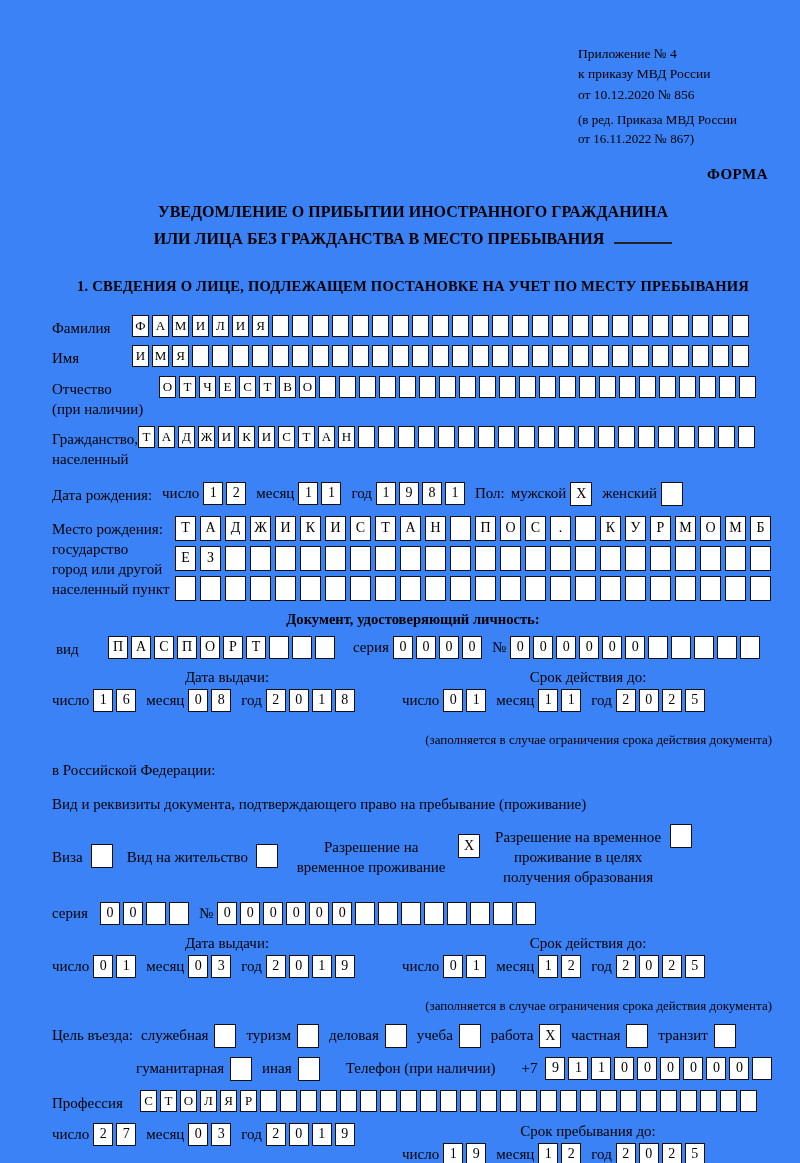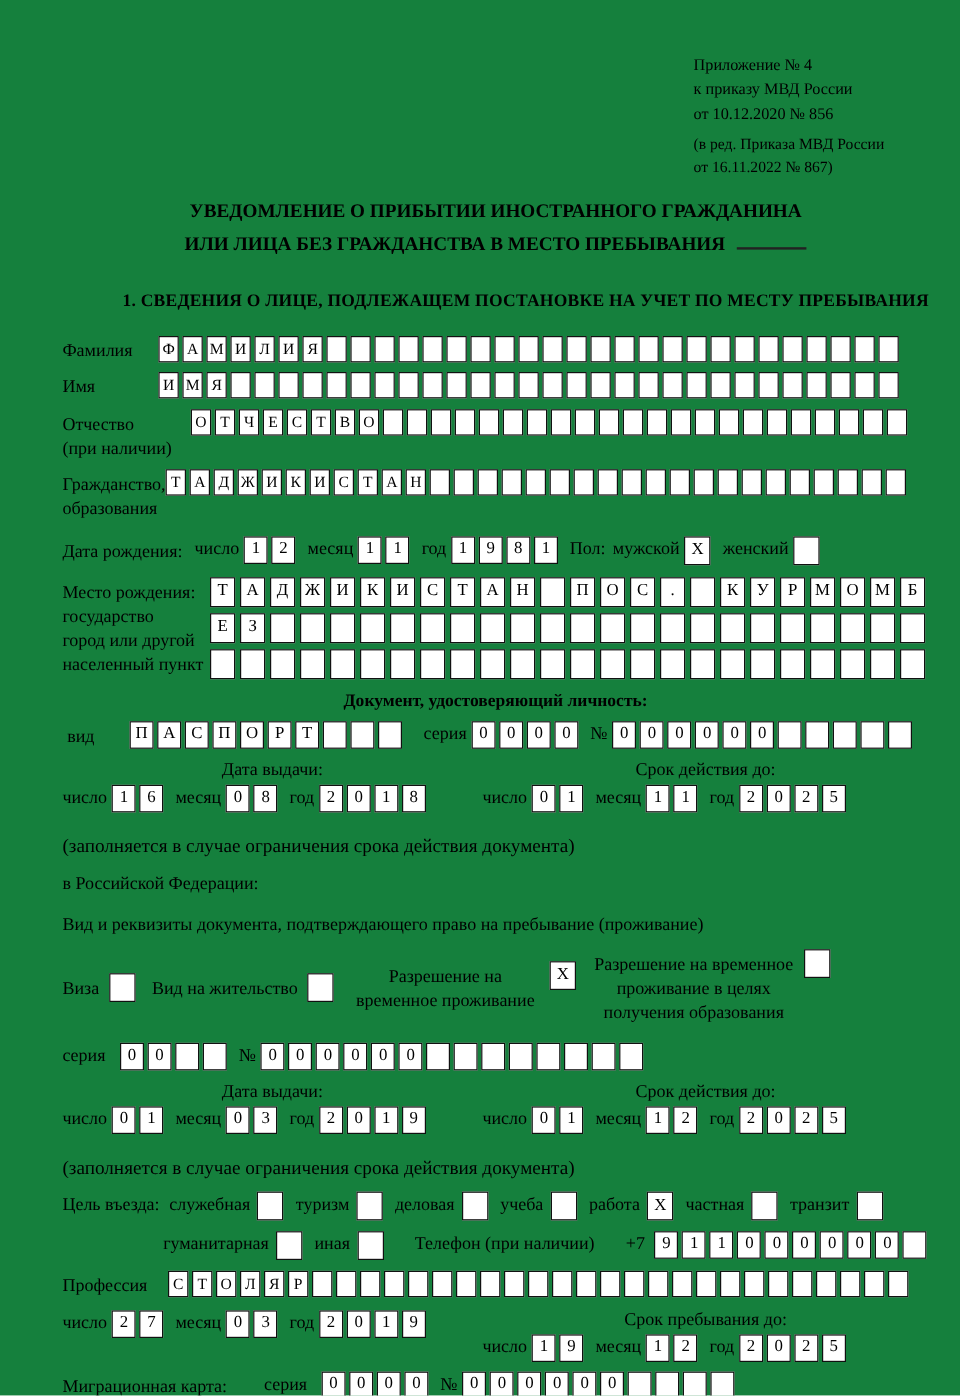--- a/index.html
+++ b/index.html
@@ -1,27 +1,27 @@
 <!DOCTYPE html>
 <html><head>
 <meta charset="utf-8">
 <style>
   html,body{margin:0;padding:0;background:#fff;}
   body{font-family:"Liberation Serif","DejaVu Serif",serif;color:#000;}
-  .page{width:800px;height:1163px;box-sizing:border-box;padding:44px 26px 20px 52px;background:#15803d;position:relative;}
+  .page{width:800px;height:1163px;box-sizing:border-box;padding:44px 26px 20px 52px;background:#3b82f6;position:relative;}
 
   
   .appendix{margin-left:auto;width:196px;font-size:13.5px;line-height:1.5;}
   .appendix .amend{margin-top:6px;font-size:13px;line-height:1.45;}
   .forma{ text-align:right;font-weight:bold;font-size:15px;margin:18px 6px 0 0;letter-spacing:.5px;}
 
   
   .title{text-align:center;font-weight:bold;font-size:16px;line-height:1.65;margin-top:16px;}
   .title-underline{display:inline-block;width:58px;border-bottom:2px solid #222;height:14px;margin-left:10px;}
-  .section-heading{font-weight:bold;font-size:14.6px;text-align:right;margin:26px 0 20px 0;letter-spacing:.2px;}
+  .section-heading{font-weight:bold;font-size:14.6px;text-align:center;margin:26px 0 20px 0;letter-spacing:.2px;}
 
   
   .frow{display:flex;align-items:flex-start;margin-bottom:7px;}
   .flabel{font-size:15px;flex:0 0 auto;line-height:1.35;padding-top:3px;}
   .flabel .l2{display:block;}
   .cells{display:flex;gap:3px;flex-wrap:nowrap;}
   .cell{box-sizing:border-box;width:17px;height:22px;border:1.6px solid #111;display:flex;align-items:center;justify-content:center;font-size:13px;background:#fff;flex:0 0 auto;}
   .cells.med{gap:3px;}
   .cells.med .cell{width:20px;height:23px;font-size:14px;}
   .cells.wide{gap:4px;}
@@ -38,21 +38,21 @@
   
   .inline-row{display:flex;align-items:flex-start;margin-bottom:7px;font-size:15px;}
 
   
   .date-pair{display:flex;margin-top:10px;margin-bottom:2px;}
   .date-col{display:flex;flex-direction:column;}
   .date-col.left{width:350px;}
   .date-col.right{flex:1;}
   .date-head{font-size:15px;text-align:center;margin-bottom:3px;}
   .date-cells{display:flex;align-items:flex-start;}
-  .note{font-size:16px;margin:20px 2px 10px 0;}
+  .note{font-size:13px;text-align:right;margin:20px 2px 10px 0;}
 
   .doc-heading{font-weight:bold;font-size:14.6px;text-align:center;margin:10px 0 8px 0;}
   .plain-line{font-size:15px;margin:10px 0 2px 0;line-height:1.6;}
 
   
   .opts{display:flex;align-items:center;margin:8px 0 14px 0;}
   .opt{display:flex;align-items:flex-start;margin-right:14px;}
   .opt .opt-label{font-size:15px;padding-top:3px;margin-right:8px;line-height:1.35;}
   .opt .opt-label.wrap2{display:inline-block;width:158px;text-align:center;}
   .opt .opt-label.wrap3{display:inline-block;width:168px;text-align:center;}
@@ -74,20 +74,21 @@
 
   <div class="appendix">
     <div>Приложение № 4</div>
     <div>к приказу МВД России</div>
     <div>от 10.12.2020 № 856</div>
     <div class="amend">
       <div>(в ред. Приказа МВД России</div>
       <div>от 16.11.2022 № 867)</div>
     </div>
   </div>
+  <div class="forma">ФОРМА</div>
 
   <div class="title">
     <div>УВЕДОМЛЕНИЕ О ПРИБЫТИИ ИНОСТРАННОГО ГРАЖДАНИНА</div>
     <div><span>ИЛИ ЛИЦА БЕЗ ГРАЖДАНСТВА В МЕСТО ПРЕБЫВАНИЯ</span><span class="title-underline"></span></div>
   </div>
 
   <div class="section-heading">1. СВЕДЕНИЯ О ЛИЦЕ, ПОДЛЕЖАЩЕМ ПОСТАНОВКЕ НА УЧЕТ ПО МЕСТУ ПРЕБЫВАНИЯ</div>
 
   <div class="frow">
     <span class="flabel lab-80">Фамилия</span>
@@ -193,21 +194,21 @@
         <span class="cell"></span>
         <span class="cell"></span>
         <span class="cell"></span>
         <span class="cell"></span>
         <span class="cell"></span>
         <span class="cell"></span>
       </span>
   </div>
 
   <div class="frow">
-    <span class="flabel lab-95"><span>Гражданство,</span><span class="l2">образования</span></span>
+    <span class="flabel lab-95"><span>Гражданство,</span><span class="l2">населенный</span></span>
     <span class="cells">
         <span class="cell">Т</span>
         <span class="cell">А</span>
         <span class="cell">Д</span>
         <span class="cell">Ж</span>
         <span class="cell">И</span>
         <span class="cell">К</span>
         <span class="cell">И</span>
         <span class="cell">С</span>
         <span class="cell">Т</span>

